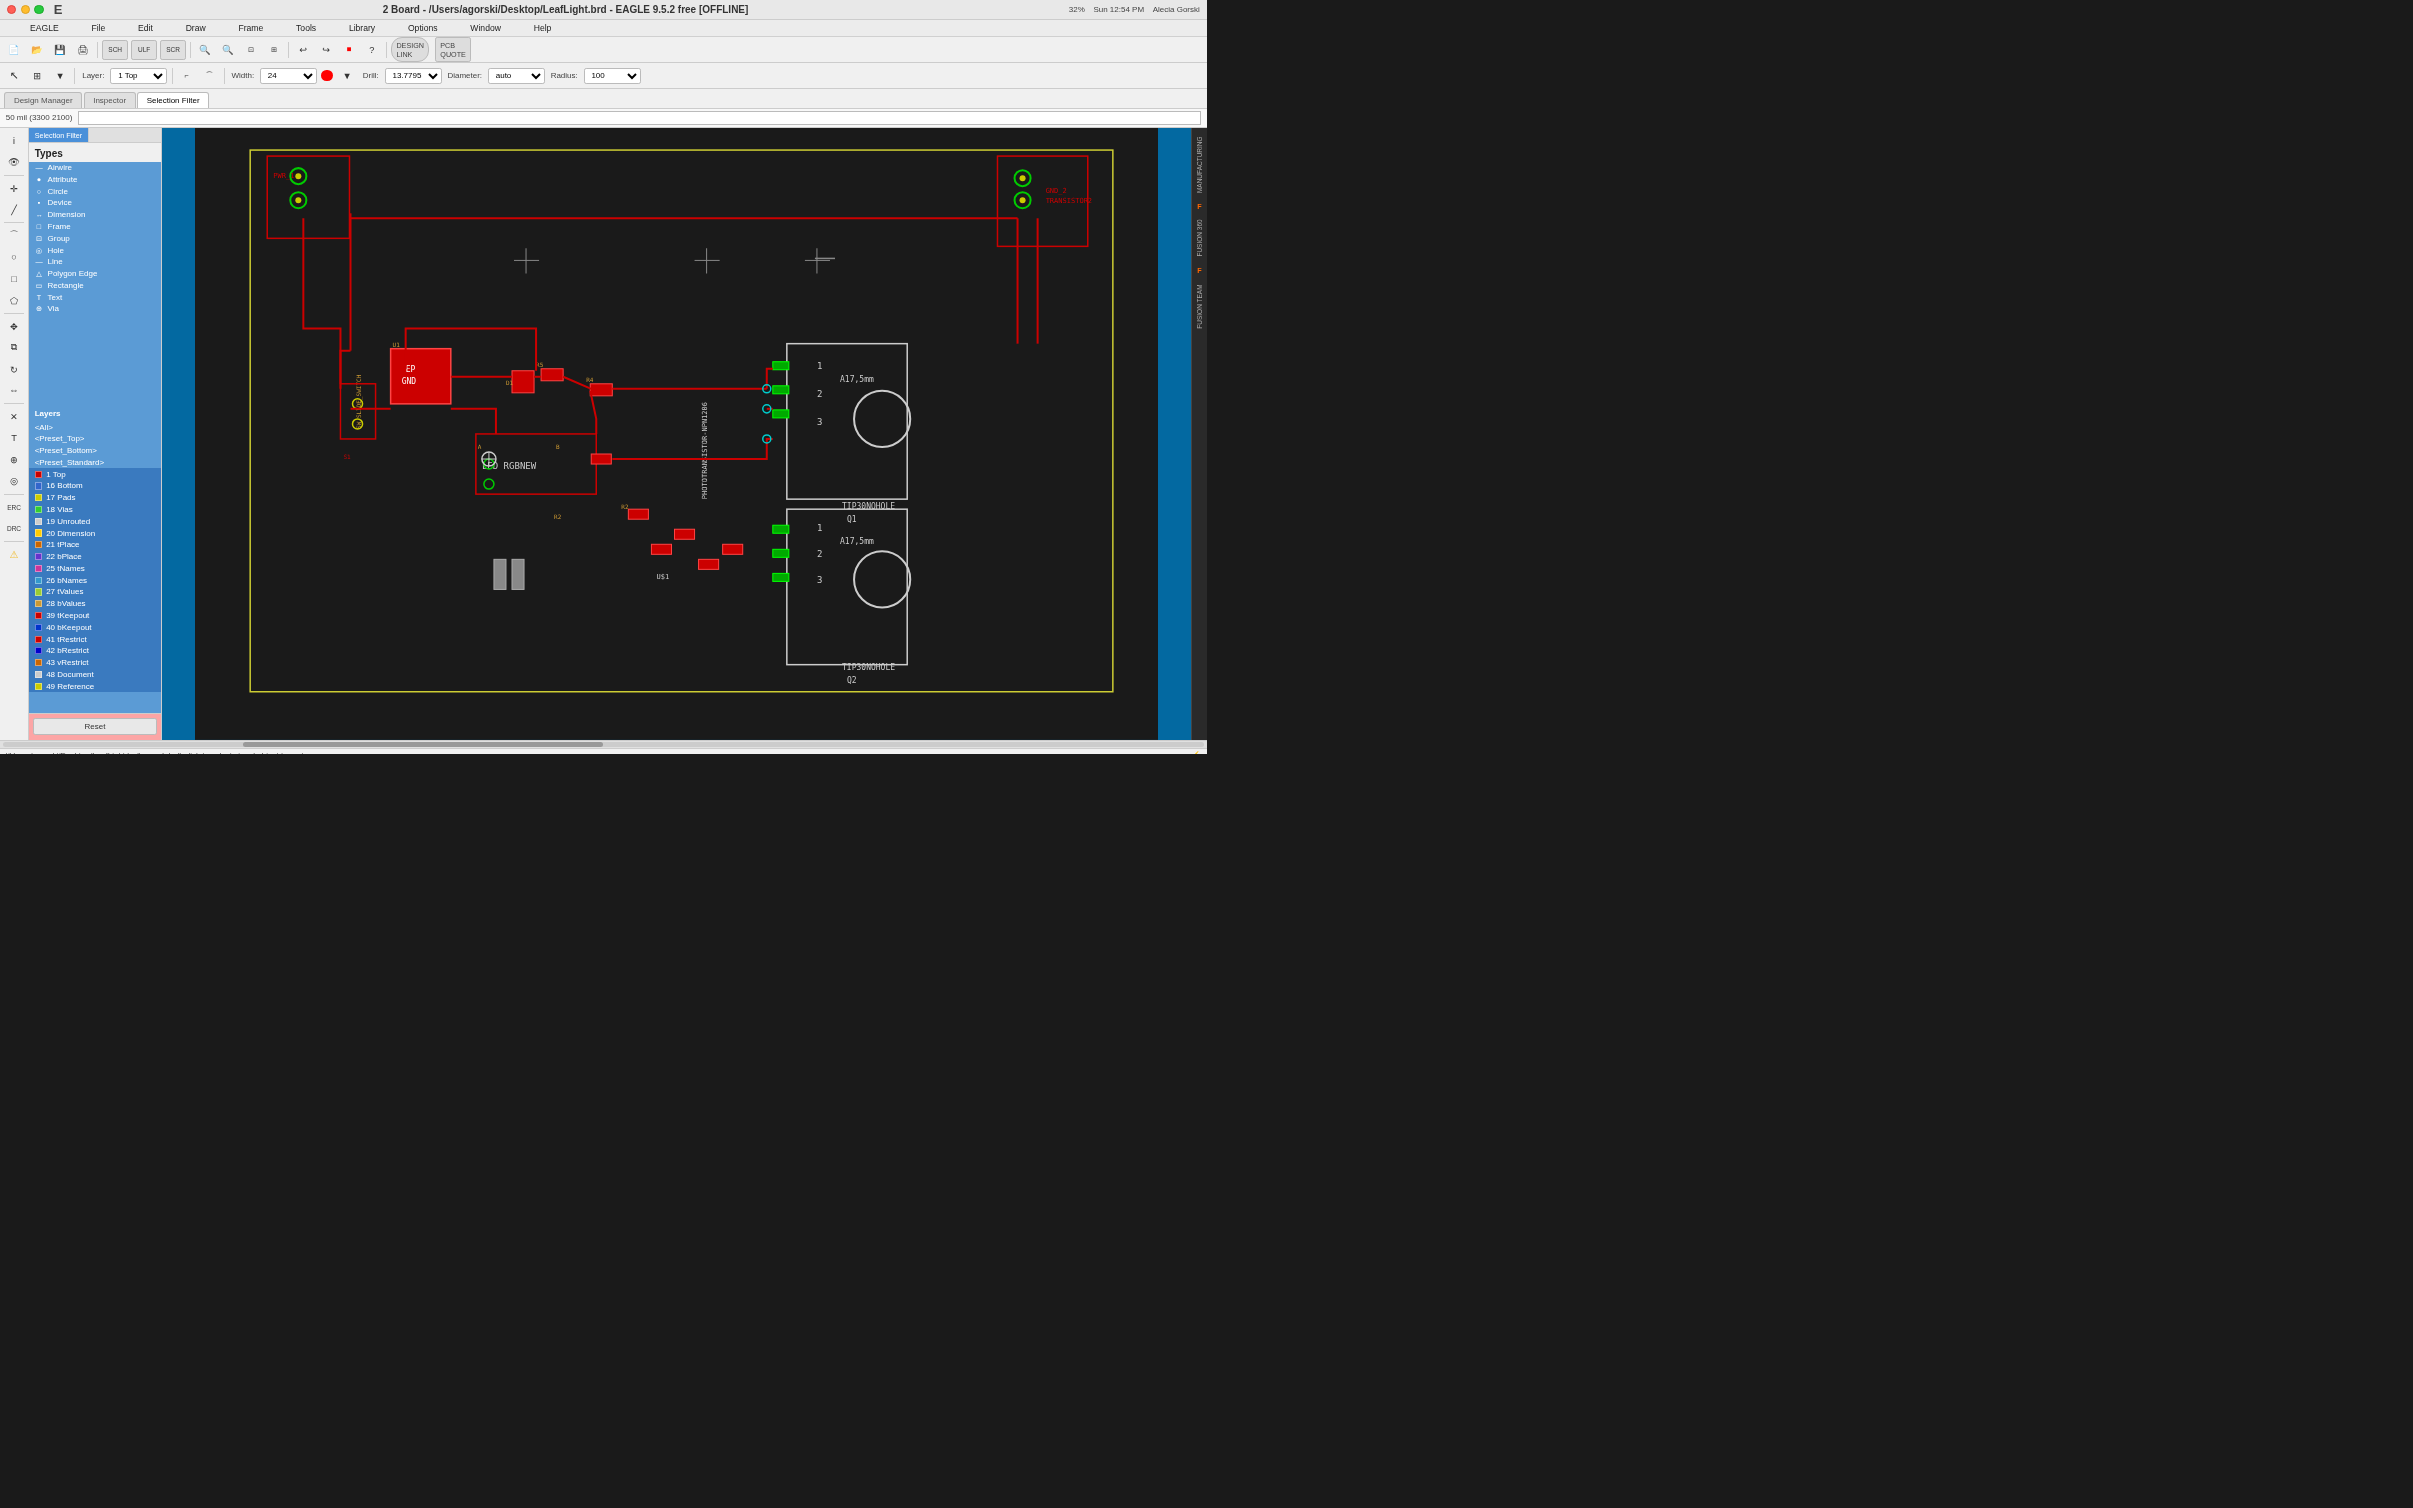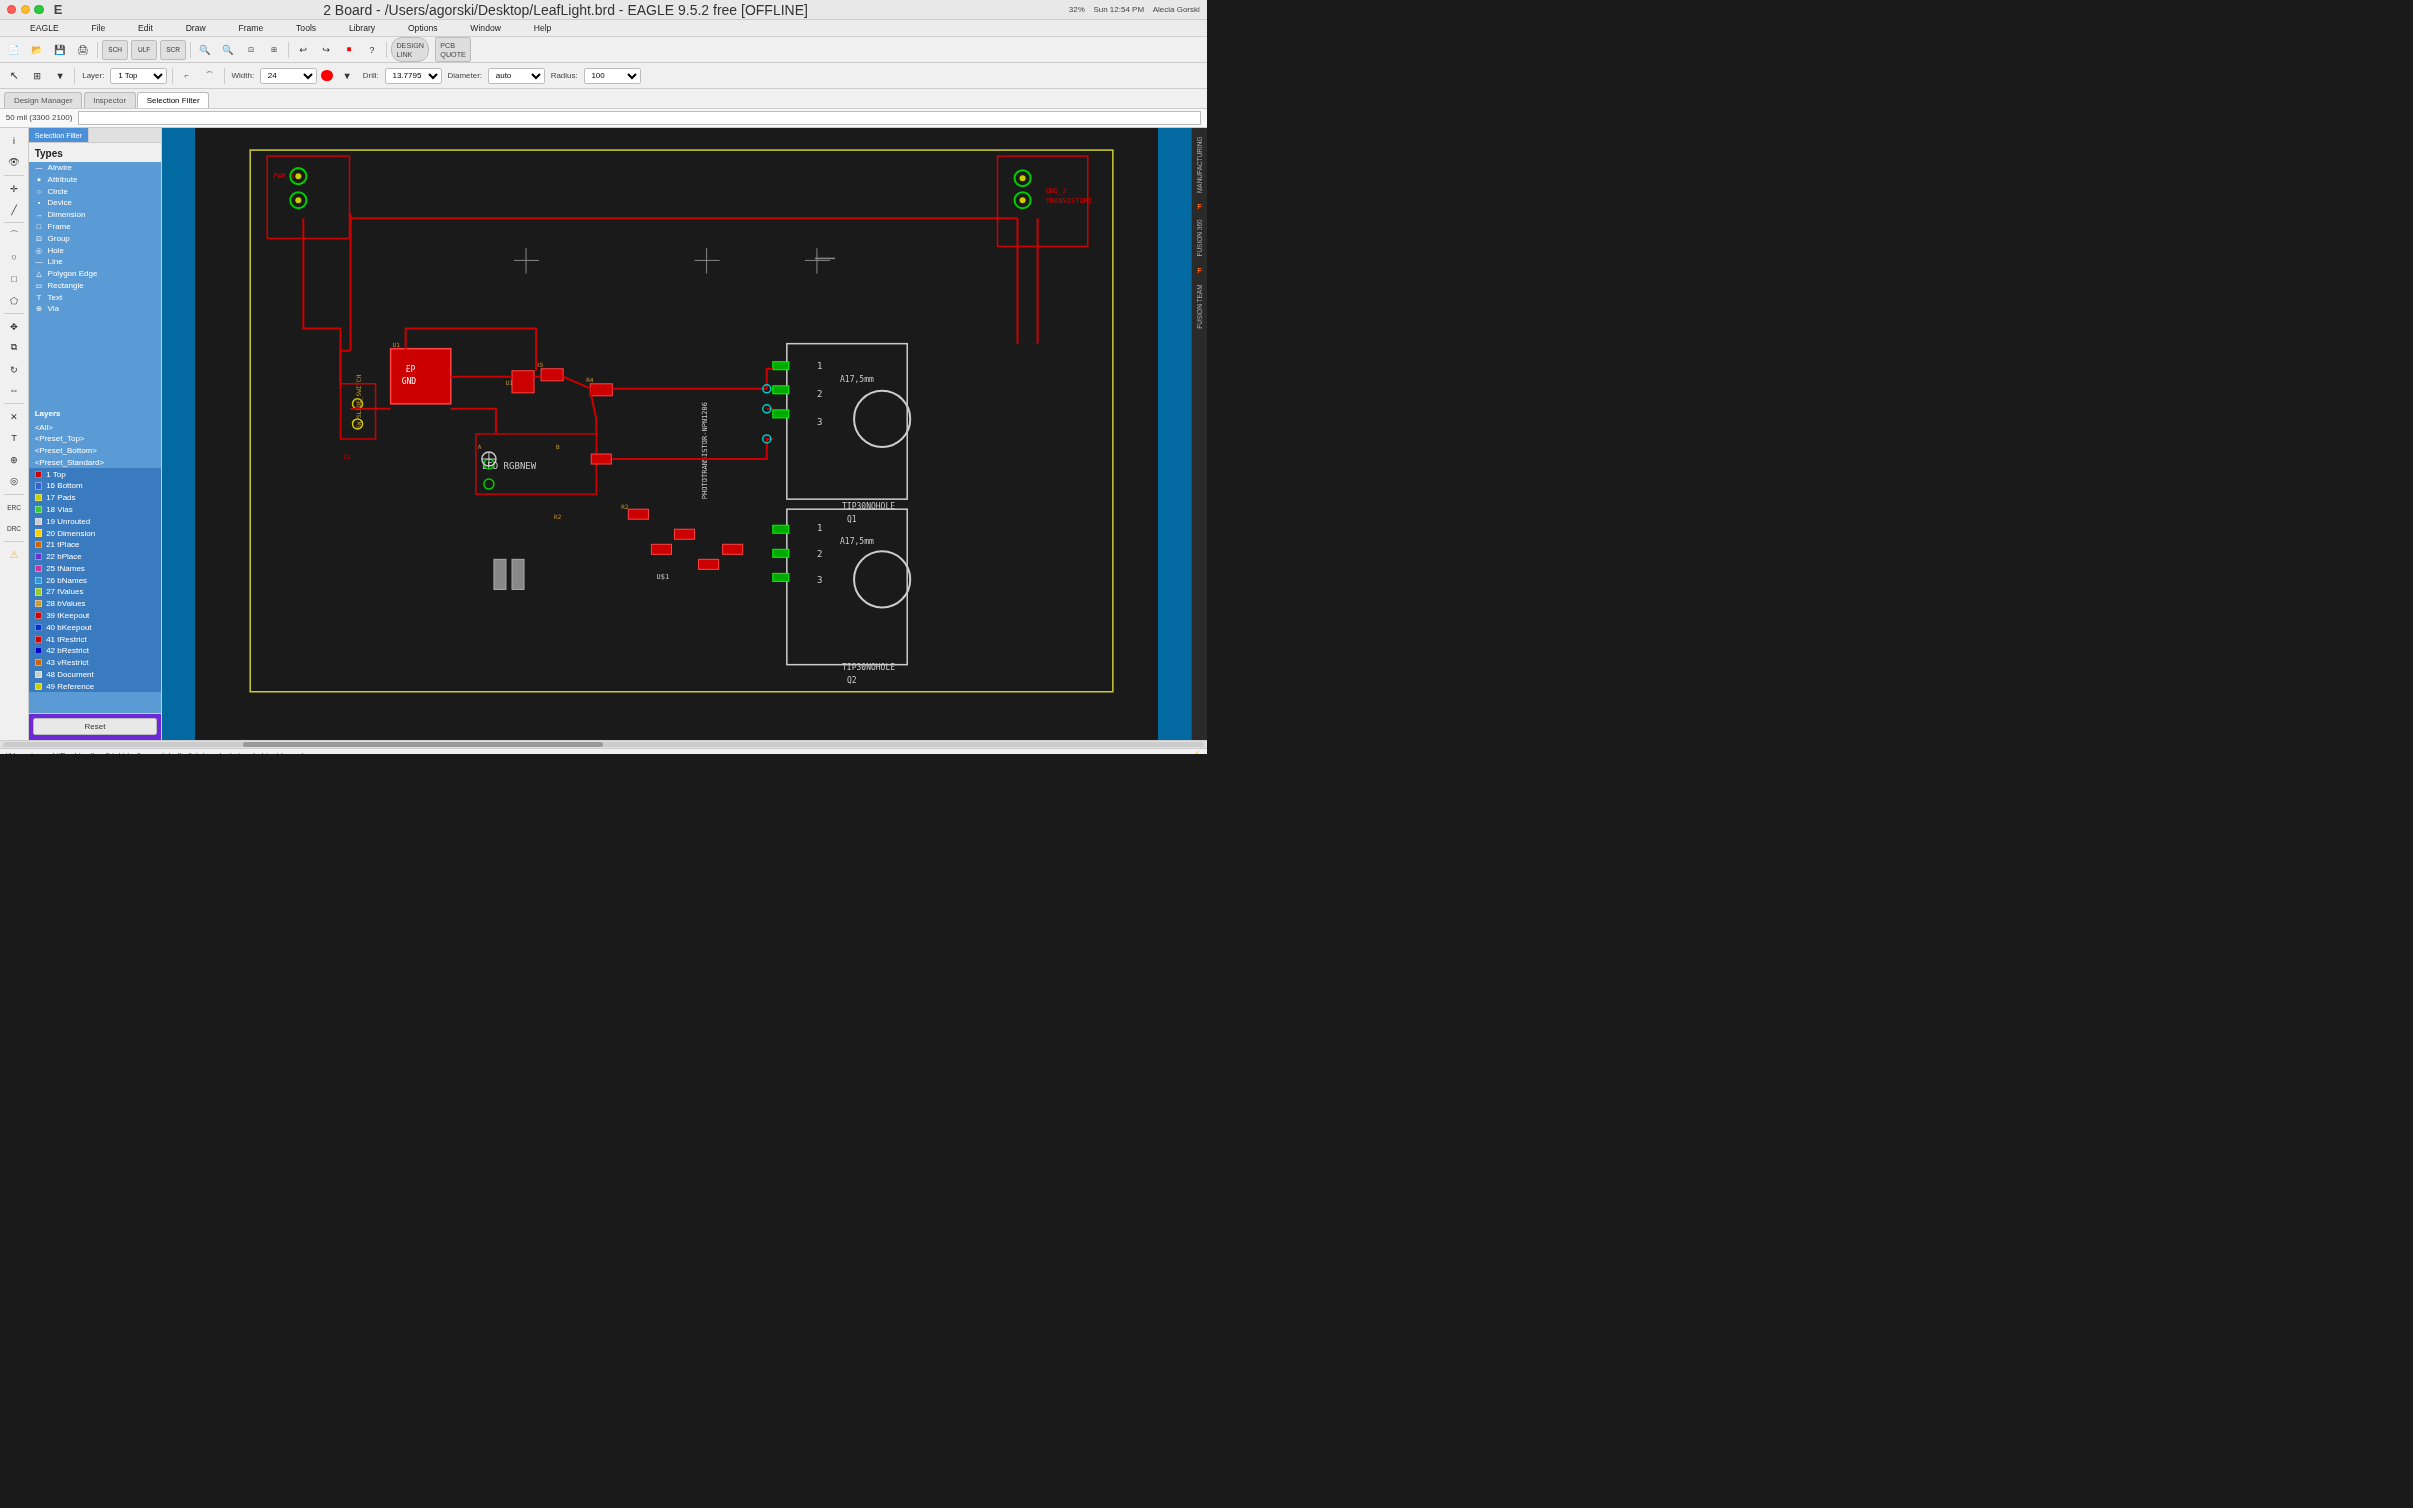--- a/index.html
+++ b/index.html
@@ -21,21 +21,21 @@
       align-items: center;
       padding: 0 7.2px;
       justify-content: space-between;
       border-bottom: 0.7px solid #ccc;
     }
     #titlebar .traffic-lights { display: flex; gap: 4.3px; align-items: center; }
     .tl { width: 9.3px; height: 9.3px; border-radius: 50%; }
     .tl-red { background: #ff5f56; border: 0.7px solid #e0443e; }
     .tl-yellow { background: #ffbd2e; border: 0.7px solid #dea123; }
     .tl-green { background: #27c93f; border: 0.7px solid #1aab29; }
-    #titlebar .title { font-size: 14px; color: #333; font-weight: 400; }
+    #titlebar .title { font-size: 10px; color: #333; font-weight: 700; }
     #titlebar .right-info { display: flex; align-items: center; gap: 8.6px; font-size: 8px; color: #444; }
 
     
     #menubar {
       background: #ececec;
       height: 17px;
       display: flex;
       align-items: center;
       padding: 0 4.3px;
       gap: 1.4px;
@@ -257,21 +257,21 @@
       color: white;
       gap: 4.3px;
       cursor: pointer;
     }
     .layer-item.highlighted { background: #3a7abf; }
     .layer-color-box { width: 7.2px; height: 7.2px; border: 0.7px solid rgba(255,255,255,0.4); flex-shrink: 0; }
 
     .panel-bottom {
       padding: 4.3px;
       border-top: 0.7px solid #ccc;
-      background: #6d28d9;
+      background: #fca5a5;
     }
     .reset-btn {
       width: 100%;
       height: 17px;
       background: #e8e8e8;
       border: 0.7px solid #bbb;
       border-radius: 2.2px;
       font-size: 8px;
       cursor: pointer;
       color: #333;

